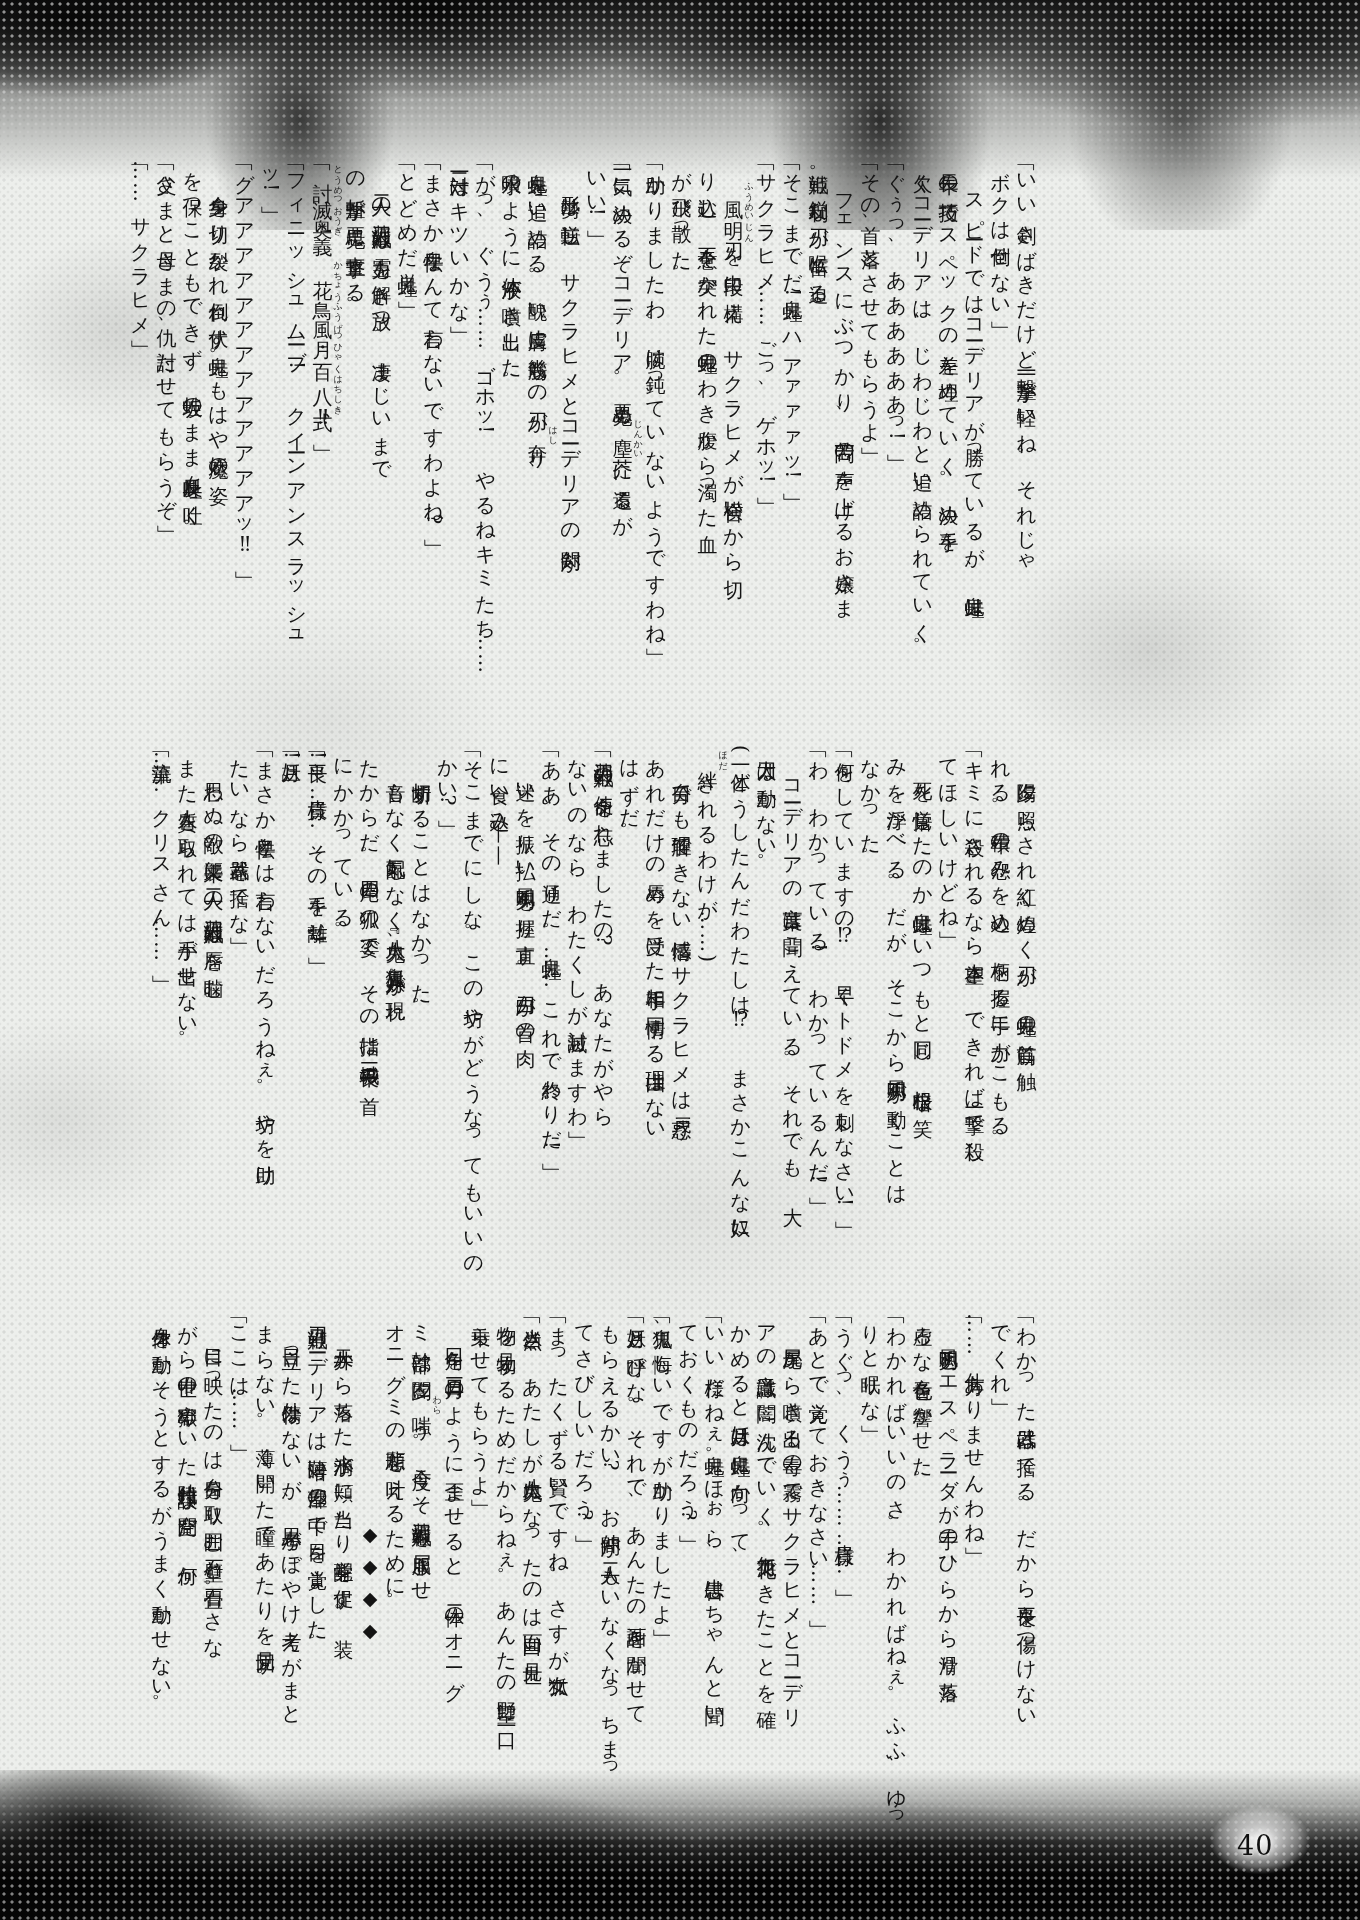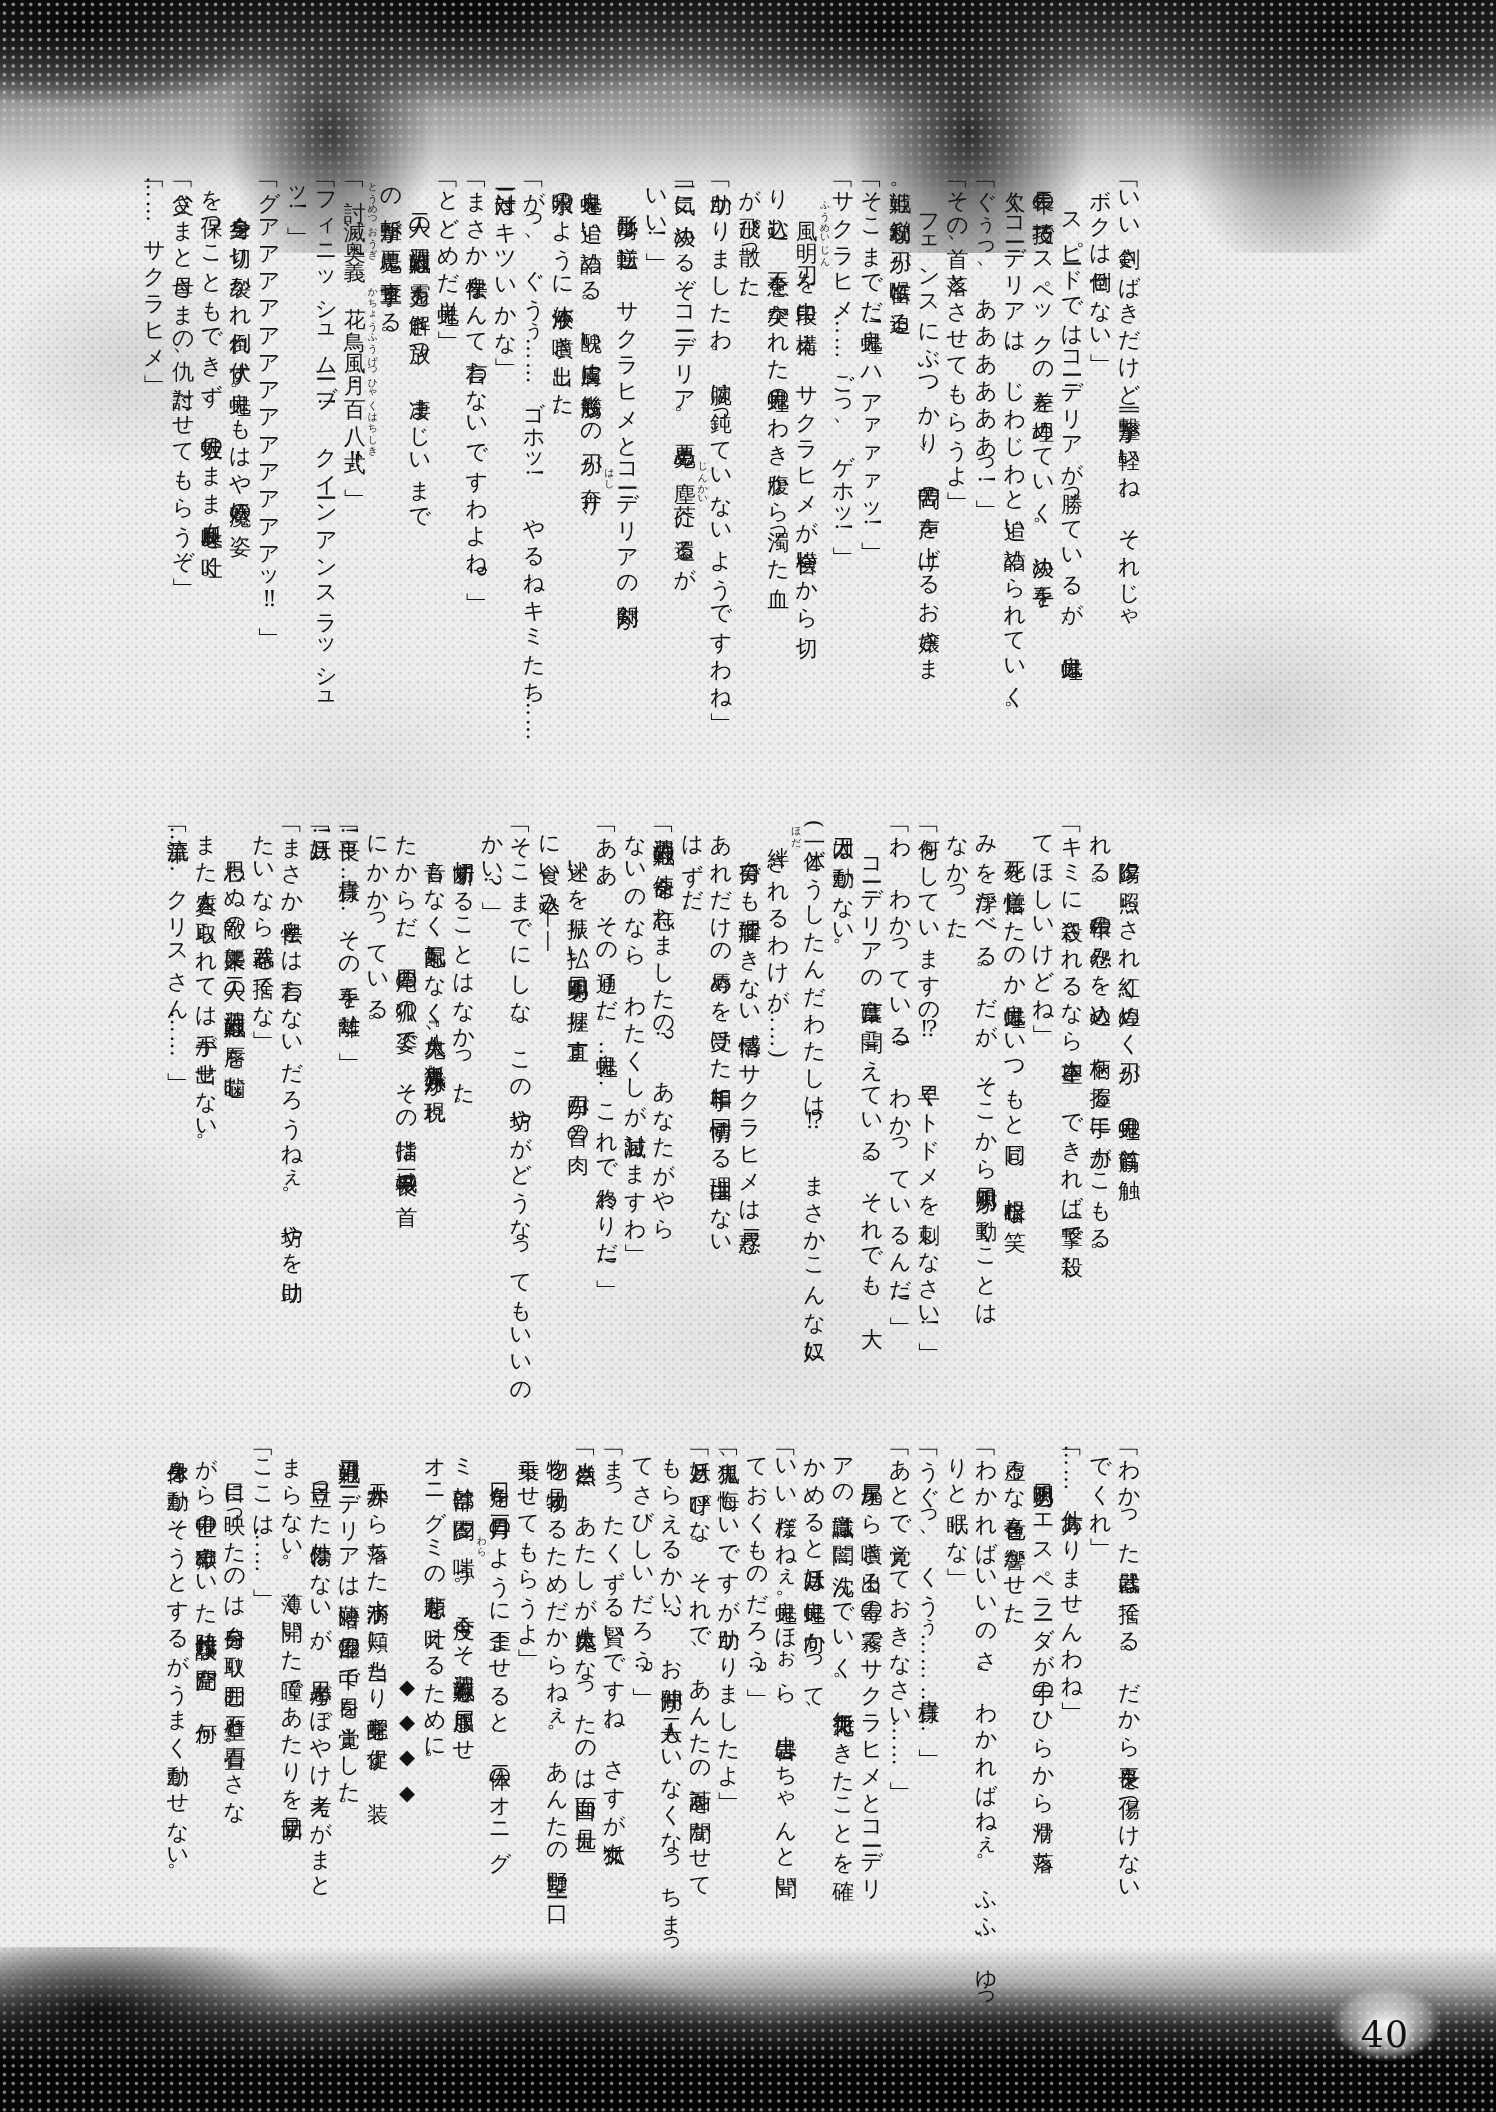--- a/index.html
+++ b/index.html
@@ -75,21 +75,21 @@
     color:#141414;
   }
   .band1{top:158px;}
   .band2{top:745px;}
   .band3{top:1311px;}
   .col{white-space:nowrap;}
   .col.break{letter-spacing:10px;padding-top:212px;font-size:19px;}
   rt{font-size:9px;letter-spacing:0;color:#222;}
   .page-number{
     position:absolute;left:1237px;top:1830px;z-index:6;
-    font-size:33px;color:#101010;letter-spacing:1px;
+    font-size:27px;color:#101010;letter-spacing:1px;
     text-shadow:0 0 6px rgba(255,255,255,0.95), 0 0 12px rgba(255,255,255,0.8);
   }
 </style>
 </head>
 <body>
 
 <div style="position:absolute;inset:0;">
   <div class="layer paper-dots"></div>
   <div class="layer smudges"></div>
 

